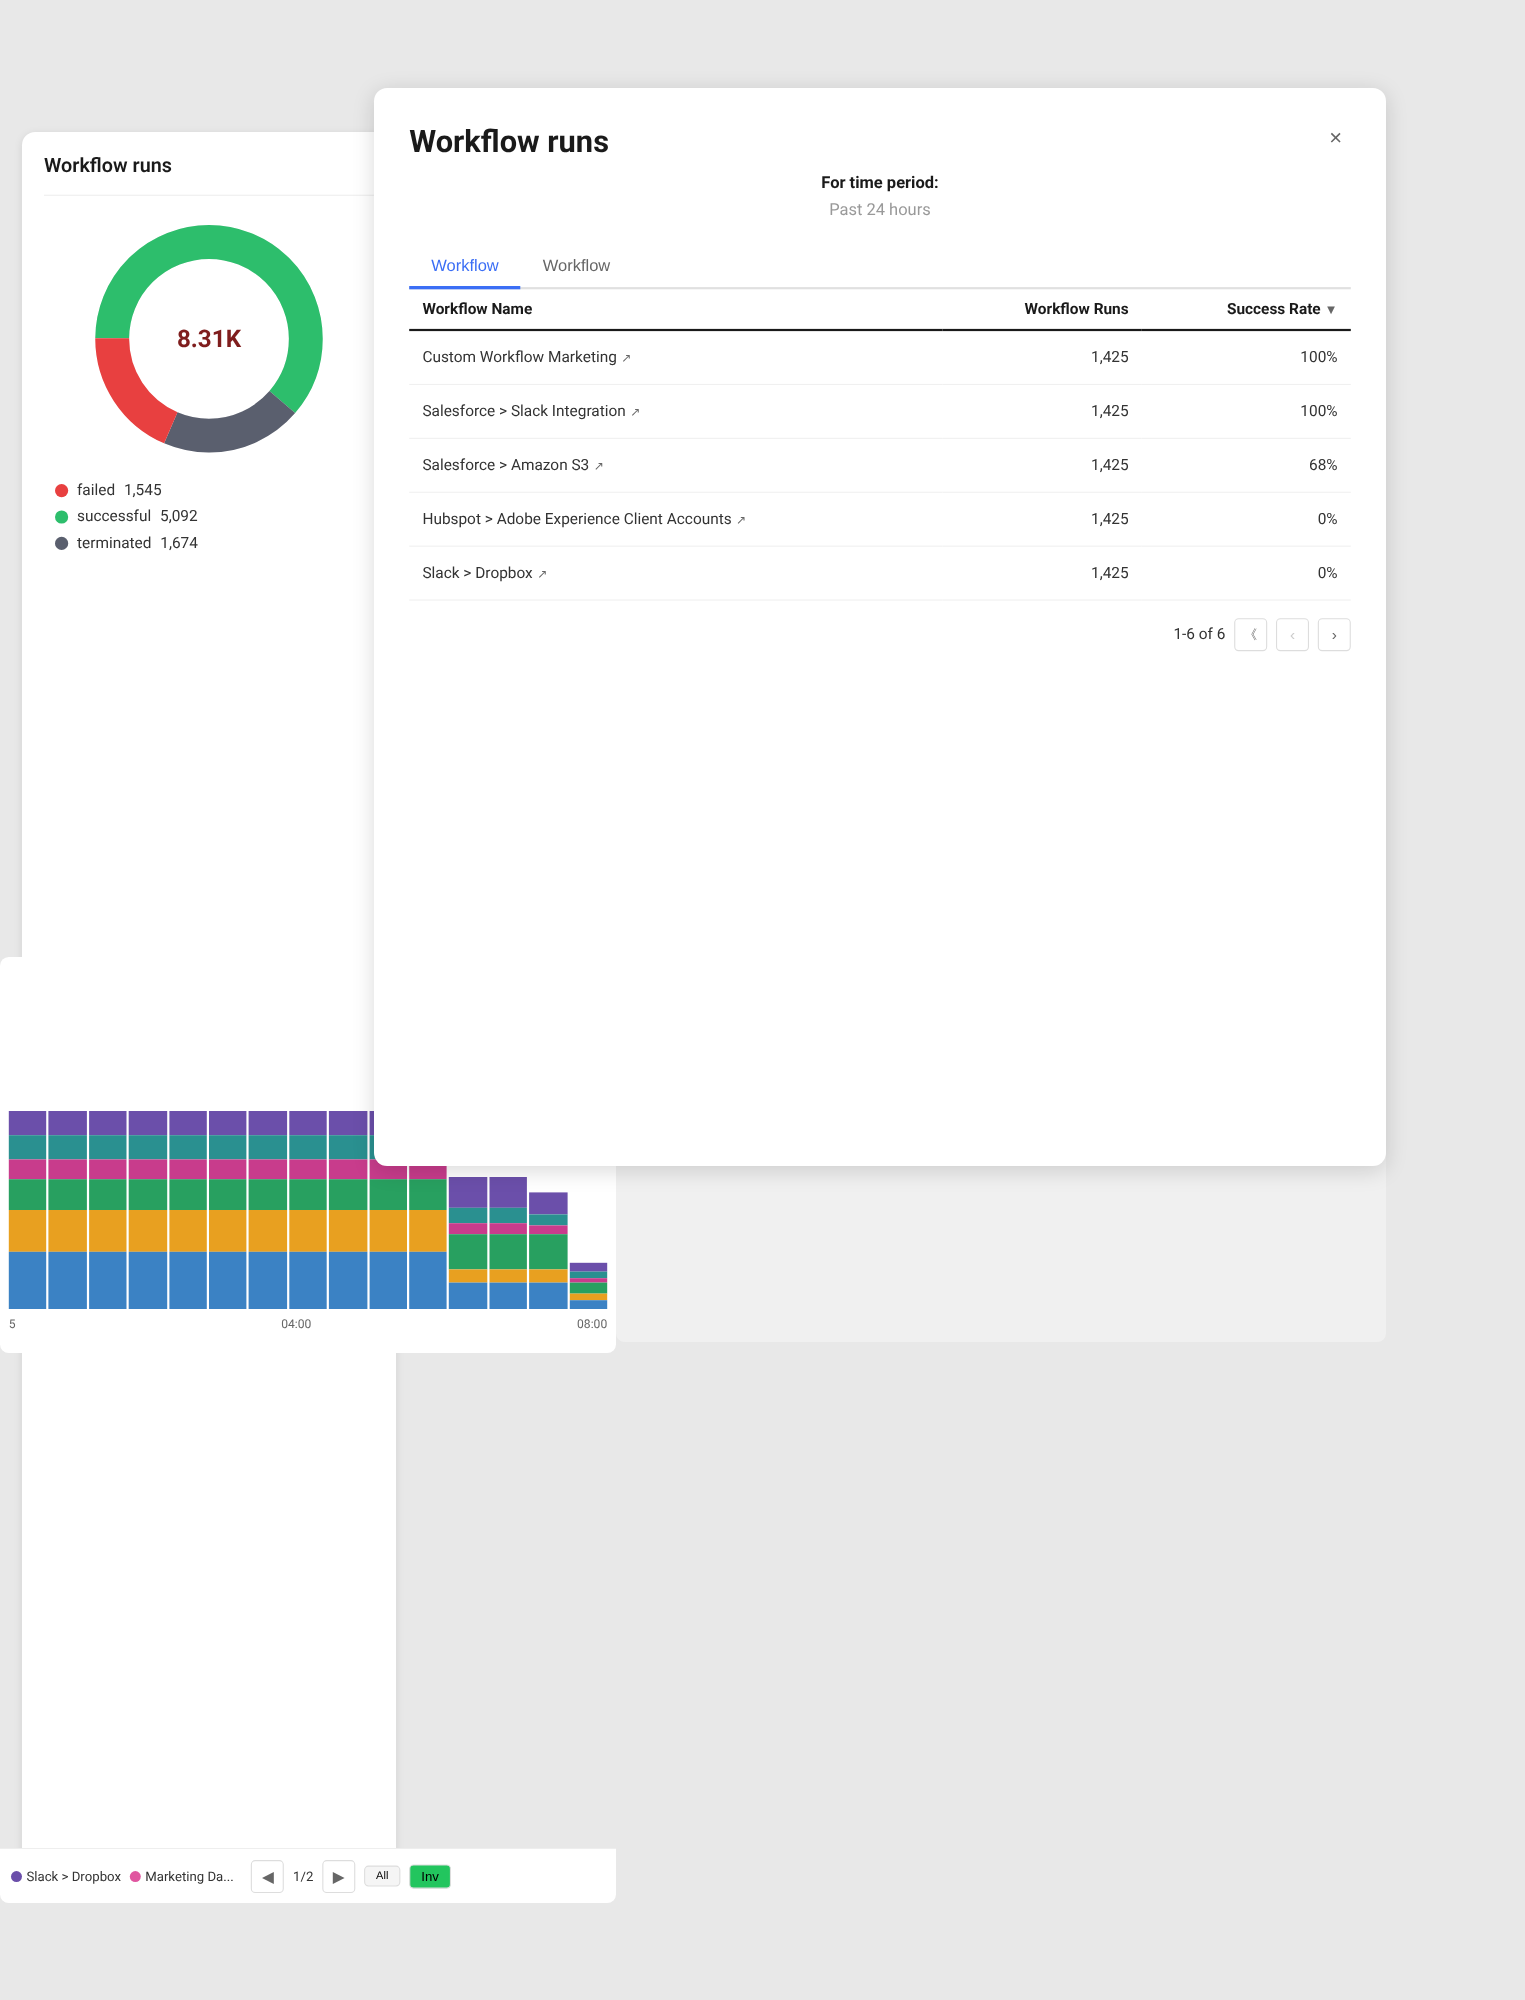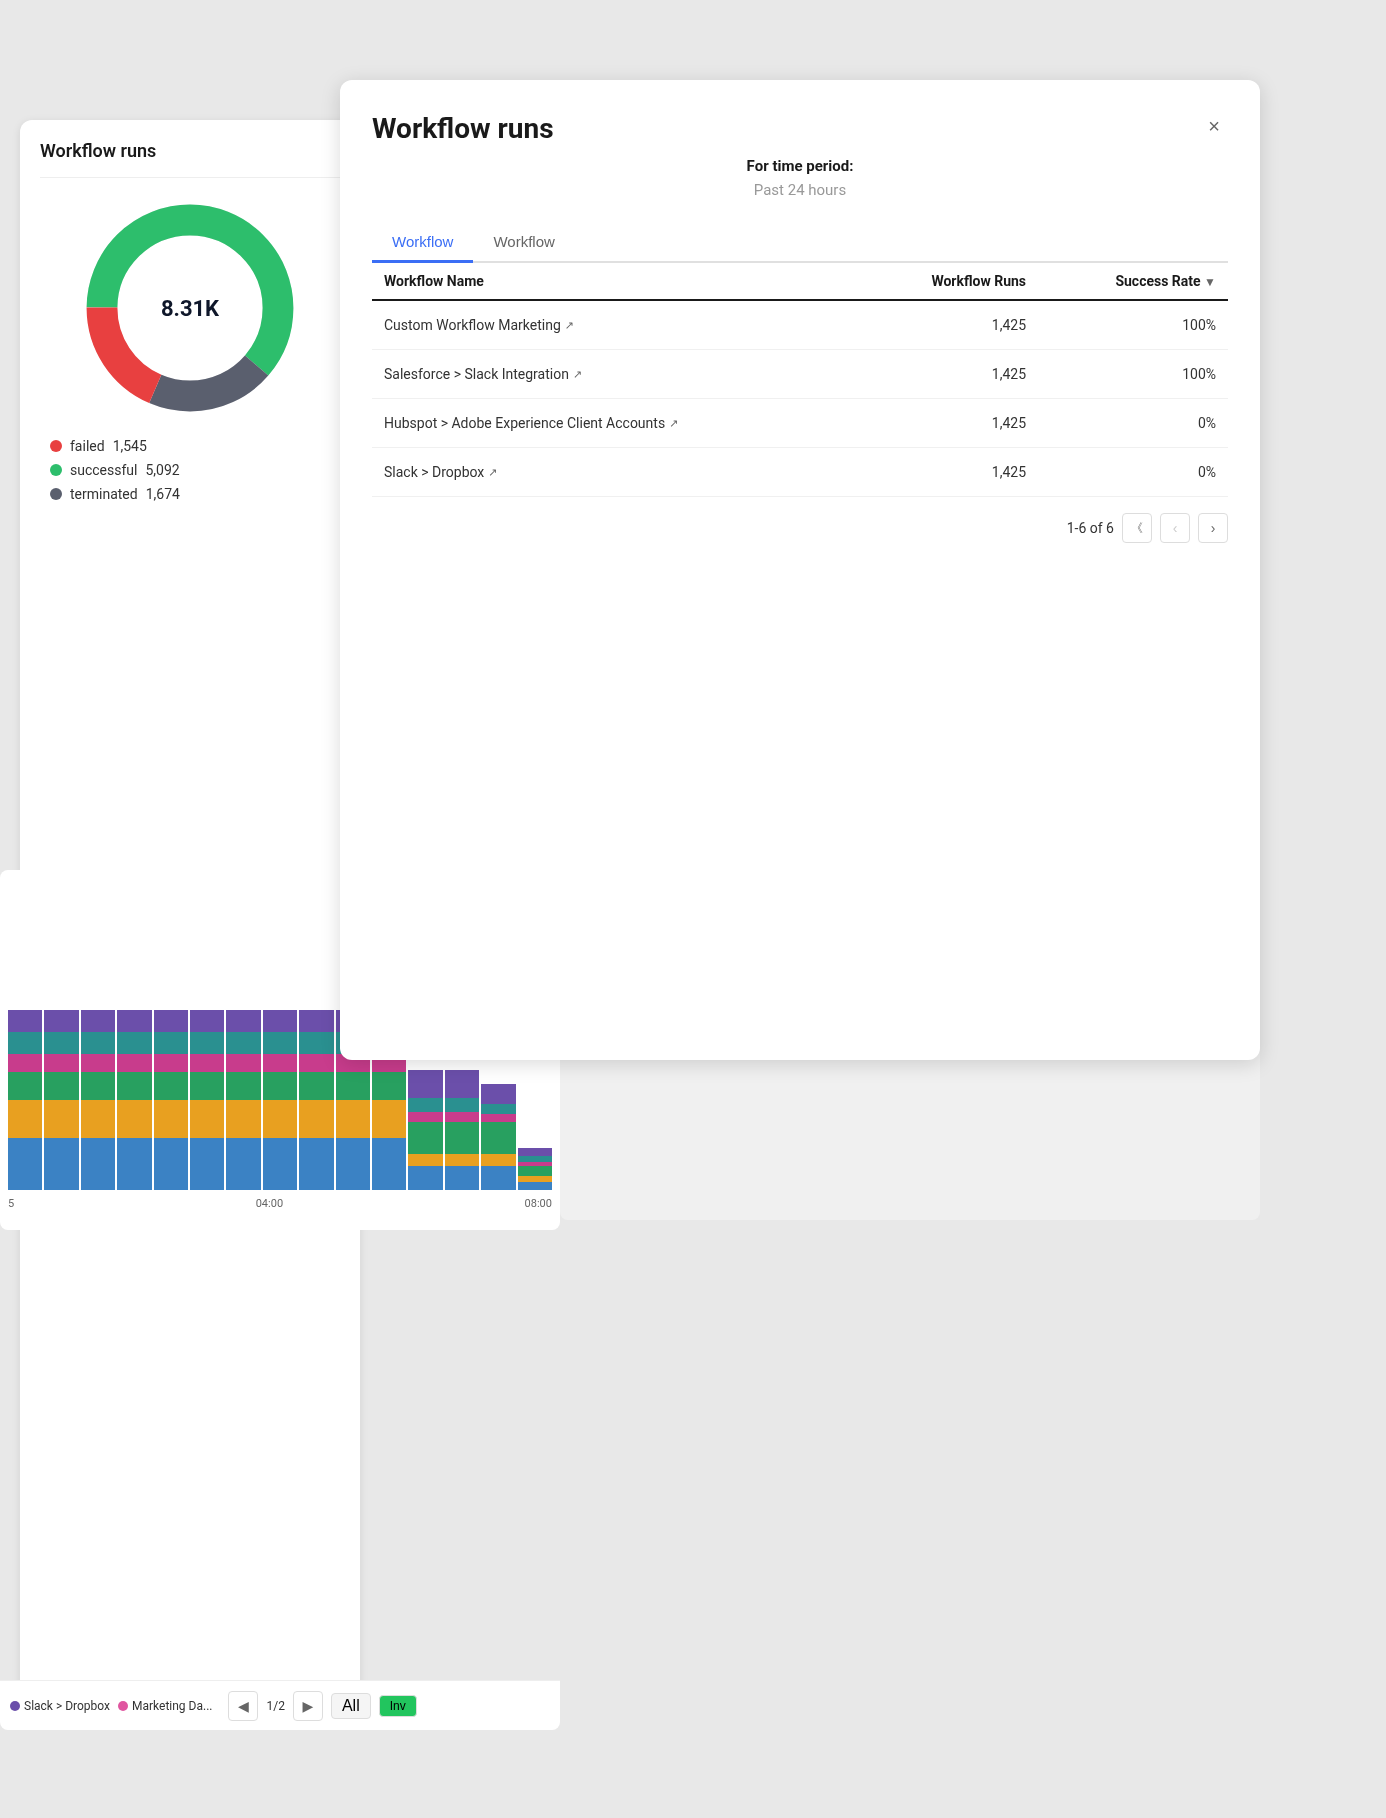--- a/index.html
+++ b/index.html
@@ -43,21 +43,21 @@
 
     .donut-svg {
       width: 220px;
       height: 220px;
     }
 
     .donut-center-text {
       position: absolute;
       font-size: 22px;
       font-weight: 700;
-      color: #0f172a;
+      color: #7f1d1d;
     }
 
     .legend {
       margin-top: 16px;
       padding: 0 10px;
     }
 
     .legend-item {
       display: flex;
       align-items: center;
@@ -482,21 +482,21 @@
   </div>
   <div style="display:flex; align-items:center; gap:4px; margin-right:8px;">
     <div style="width:10px;height:10px;border-radius:50%;background:#e056a0;flex-shrink:0;"></div>
     <span>Marketing Da...</span>
   </div>
 
   <button class="pagination-btn">◀</button>
   <span>1/2</span>
   <button class="pagination-btn">▶</button>
 
-  <button style="background:#f5f5f5;border:1px solid #ddd;border-radius:4px;padding:3px 10px;cursor:pointer;font-size:16px;">All</button>
+  <button style="background:#f5f5f5;border:1px solid #ddd;border-radius:4px;padding:3px 10px;cursor:pointer;font-size:10px;">All</button>
   <button style="background:#22c55e;border:1px solid #ddd;border-radius:4px;padding:3px 10px;cursor:pointer;font-size:12px;">Inv</button>
 </div>
 
 <div class="gray-area"></div>
 
 <div class="modal-panel">
   <div class="modal-header">
     <h1 class="modal-title">Workflow runs</h1>
     <button class="close-btn">×</button>
   </div>
@@ -539,20 +539,30 @@
             <span>Salesforce &gt; Slack Integration</span>
             <span class="external-link-icon">↗</span>
           </div>
         </td>
         <td class="align-right">1,425</td>
         <td class="align-right">100%</td>
       </tr>
       <tr>
         <td>
           <div class="workflow-name-cell">
+            <span>Salesforce &gt; Amazon S3</span>
+            <span class="external-link-icon">↗</span>
+          </div>
+        </td>
+        <td class="align-right">1,425</td>
+        <td class="align-right">68%</td>
+      </tr>
+      <tr>
+        <td>
+          <div class="workflow-name-cell">
             <span>Hubspot &gt; Adobe Experience Client Accounts</span>
             <span class="external-link-icon">↗</span>
           </div>
         </td>
         <td class="align-right">1,425</td>
         <td class="align-right">0%</td>
       </tr>
       <tr>
         <td>
           <div class="workflow-name-cell">

